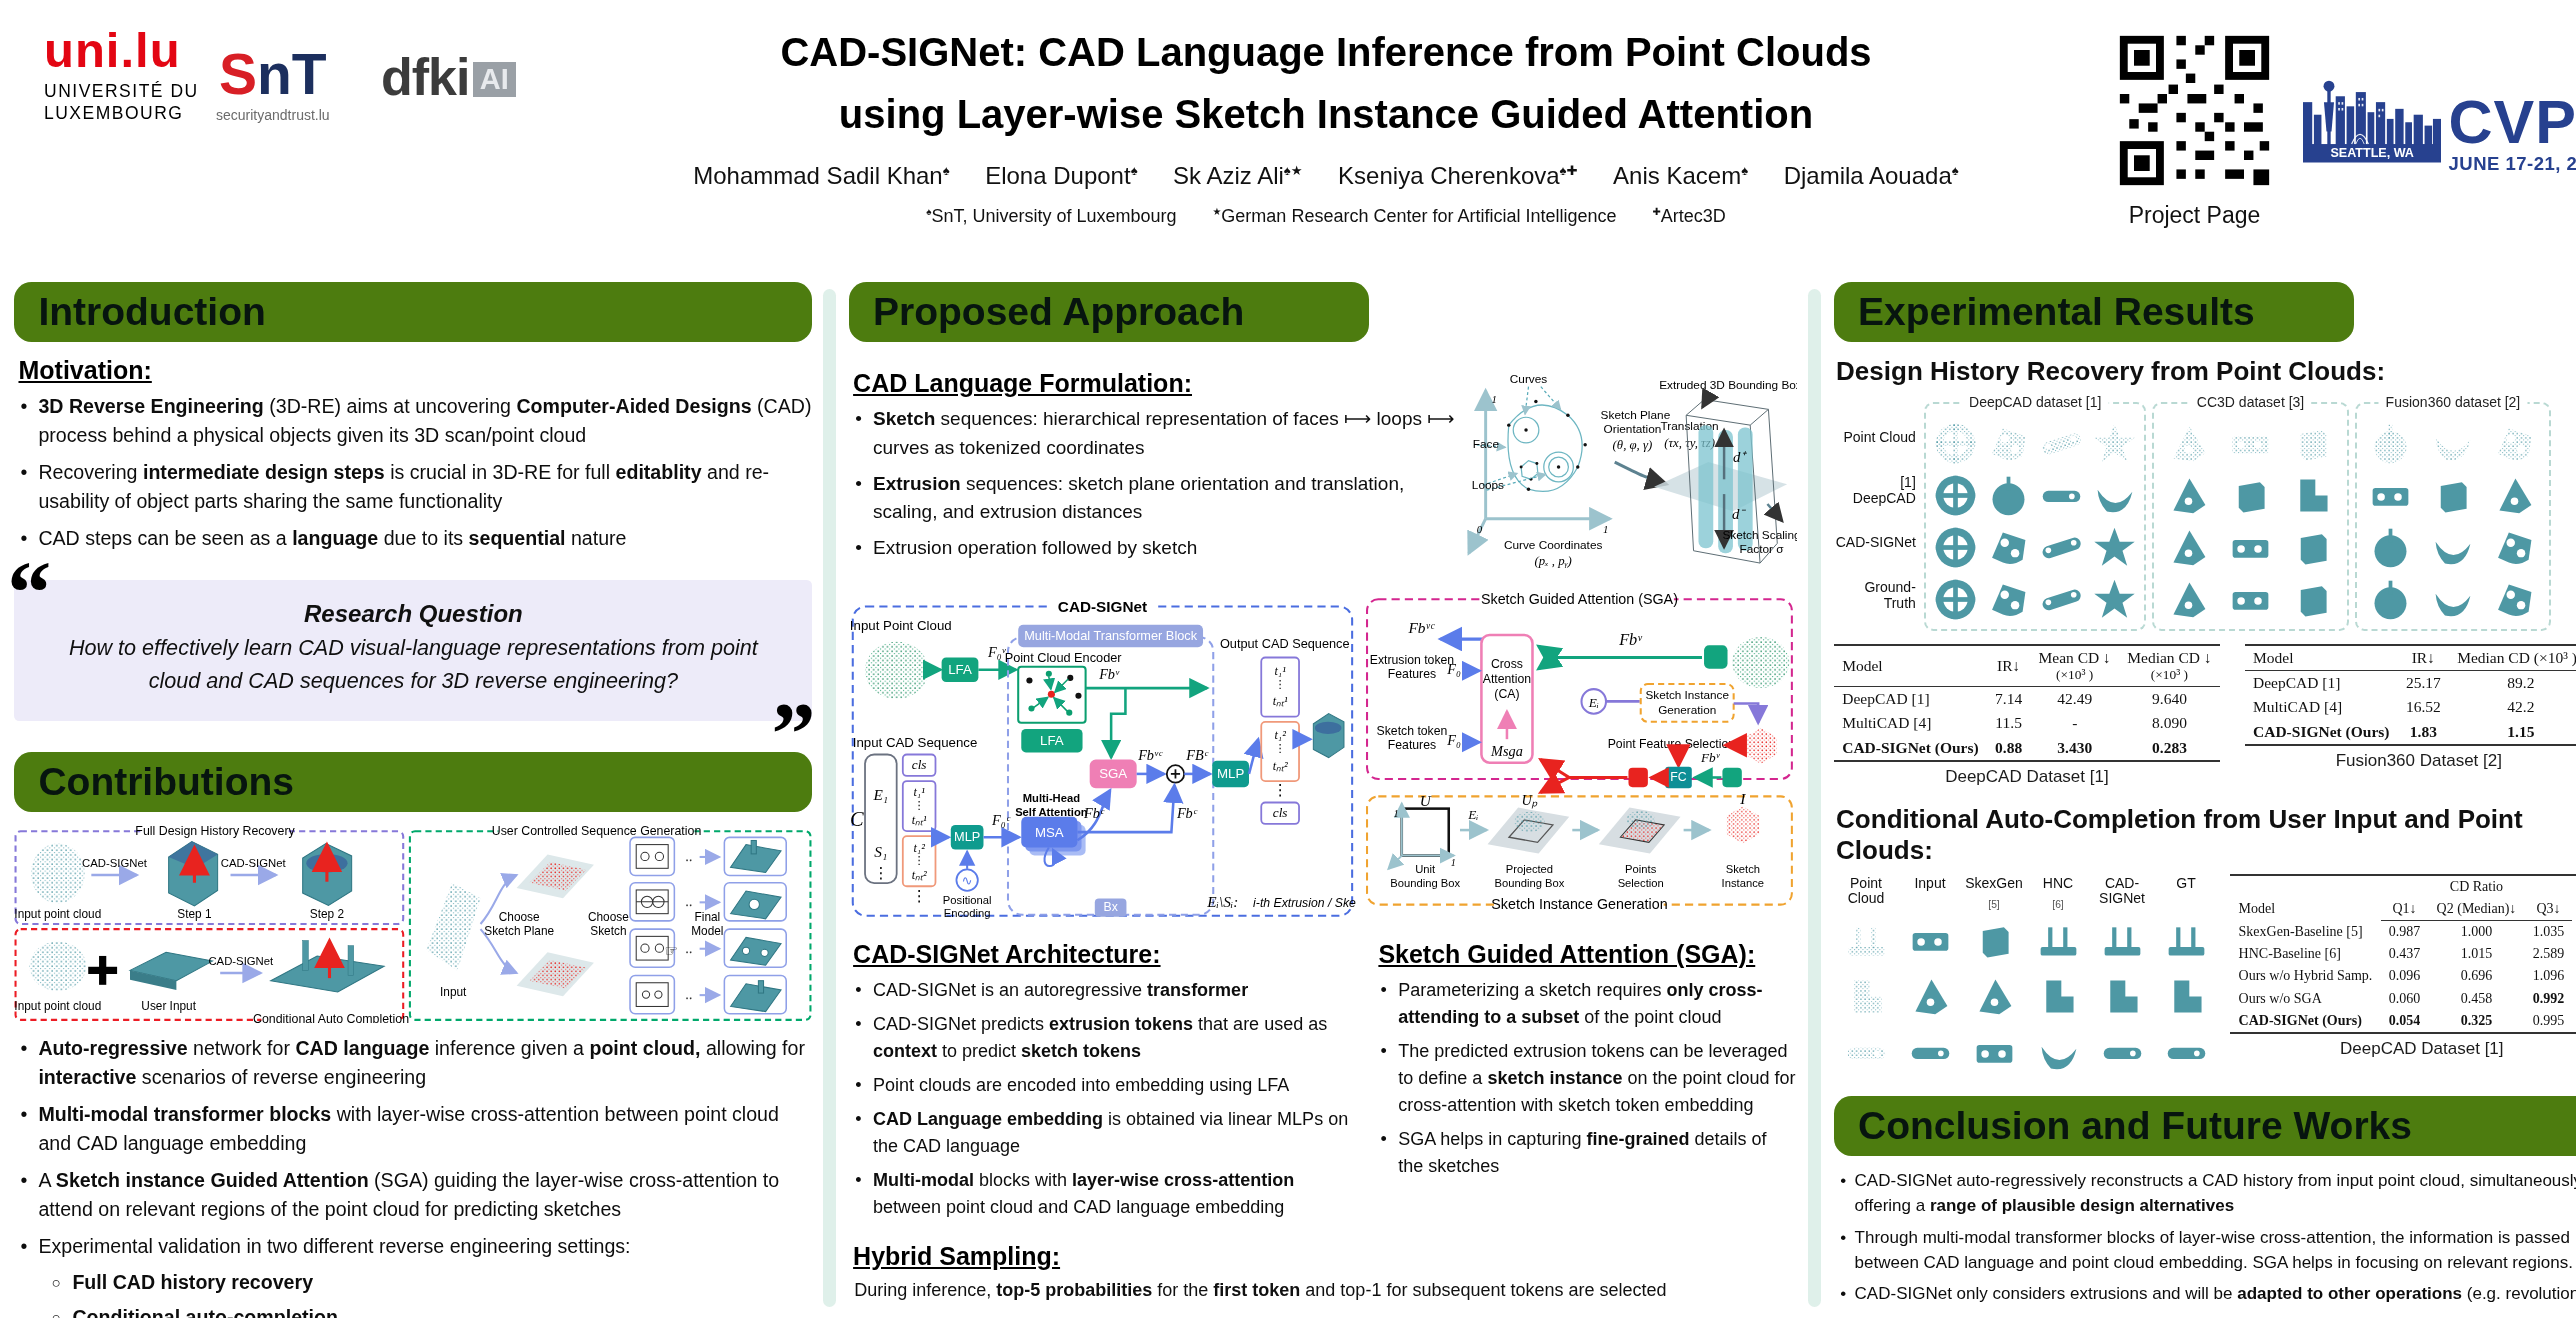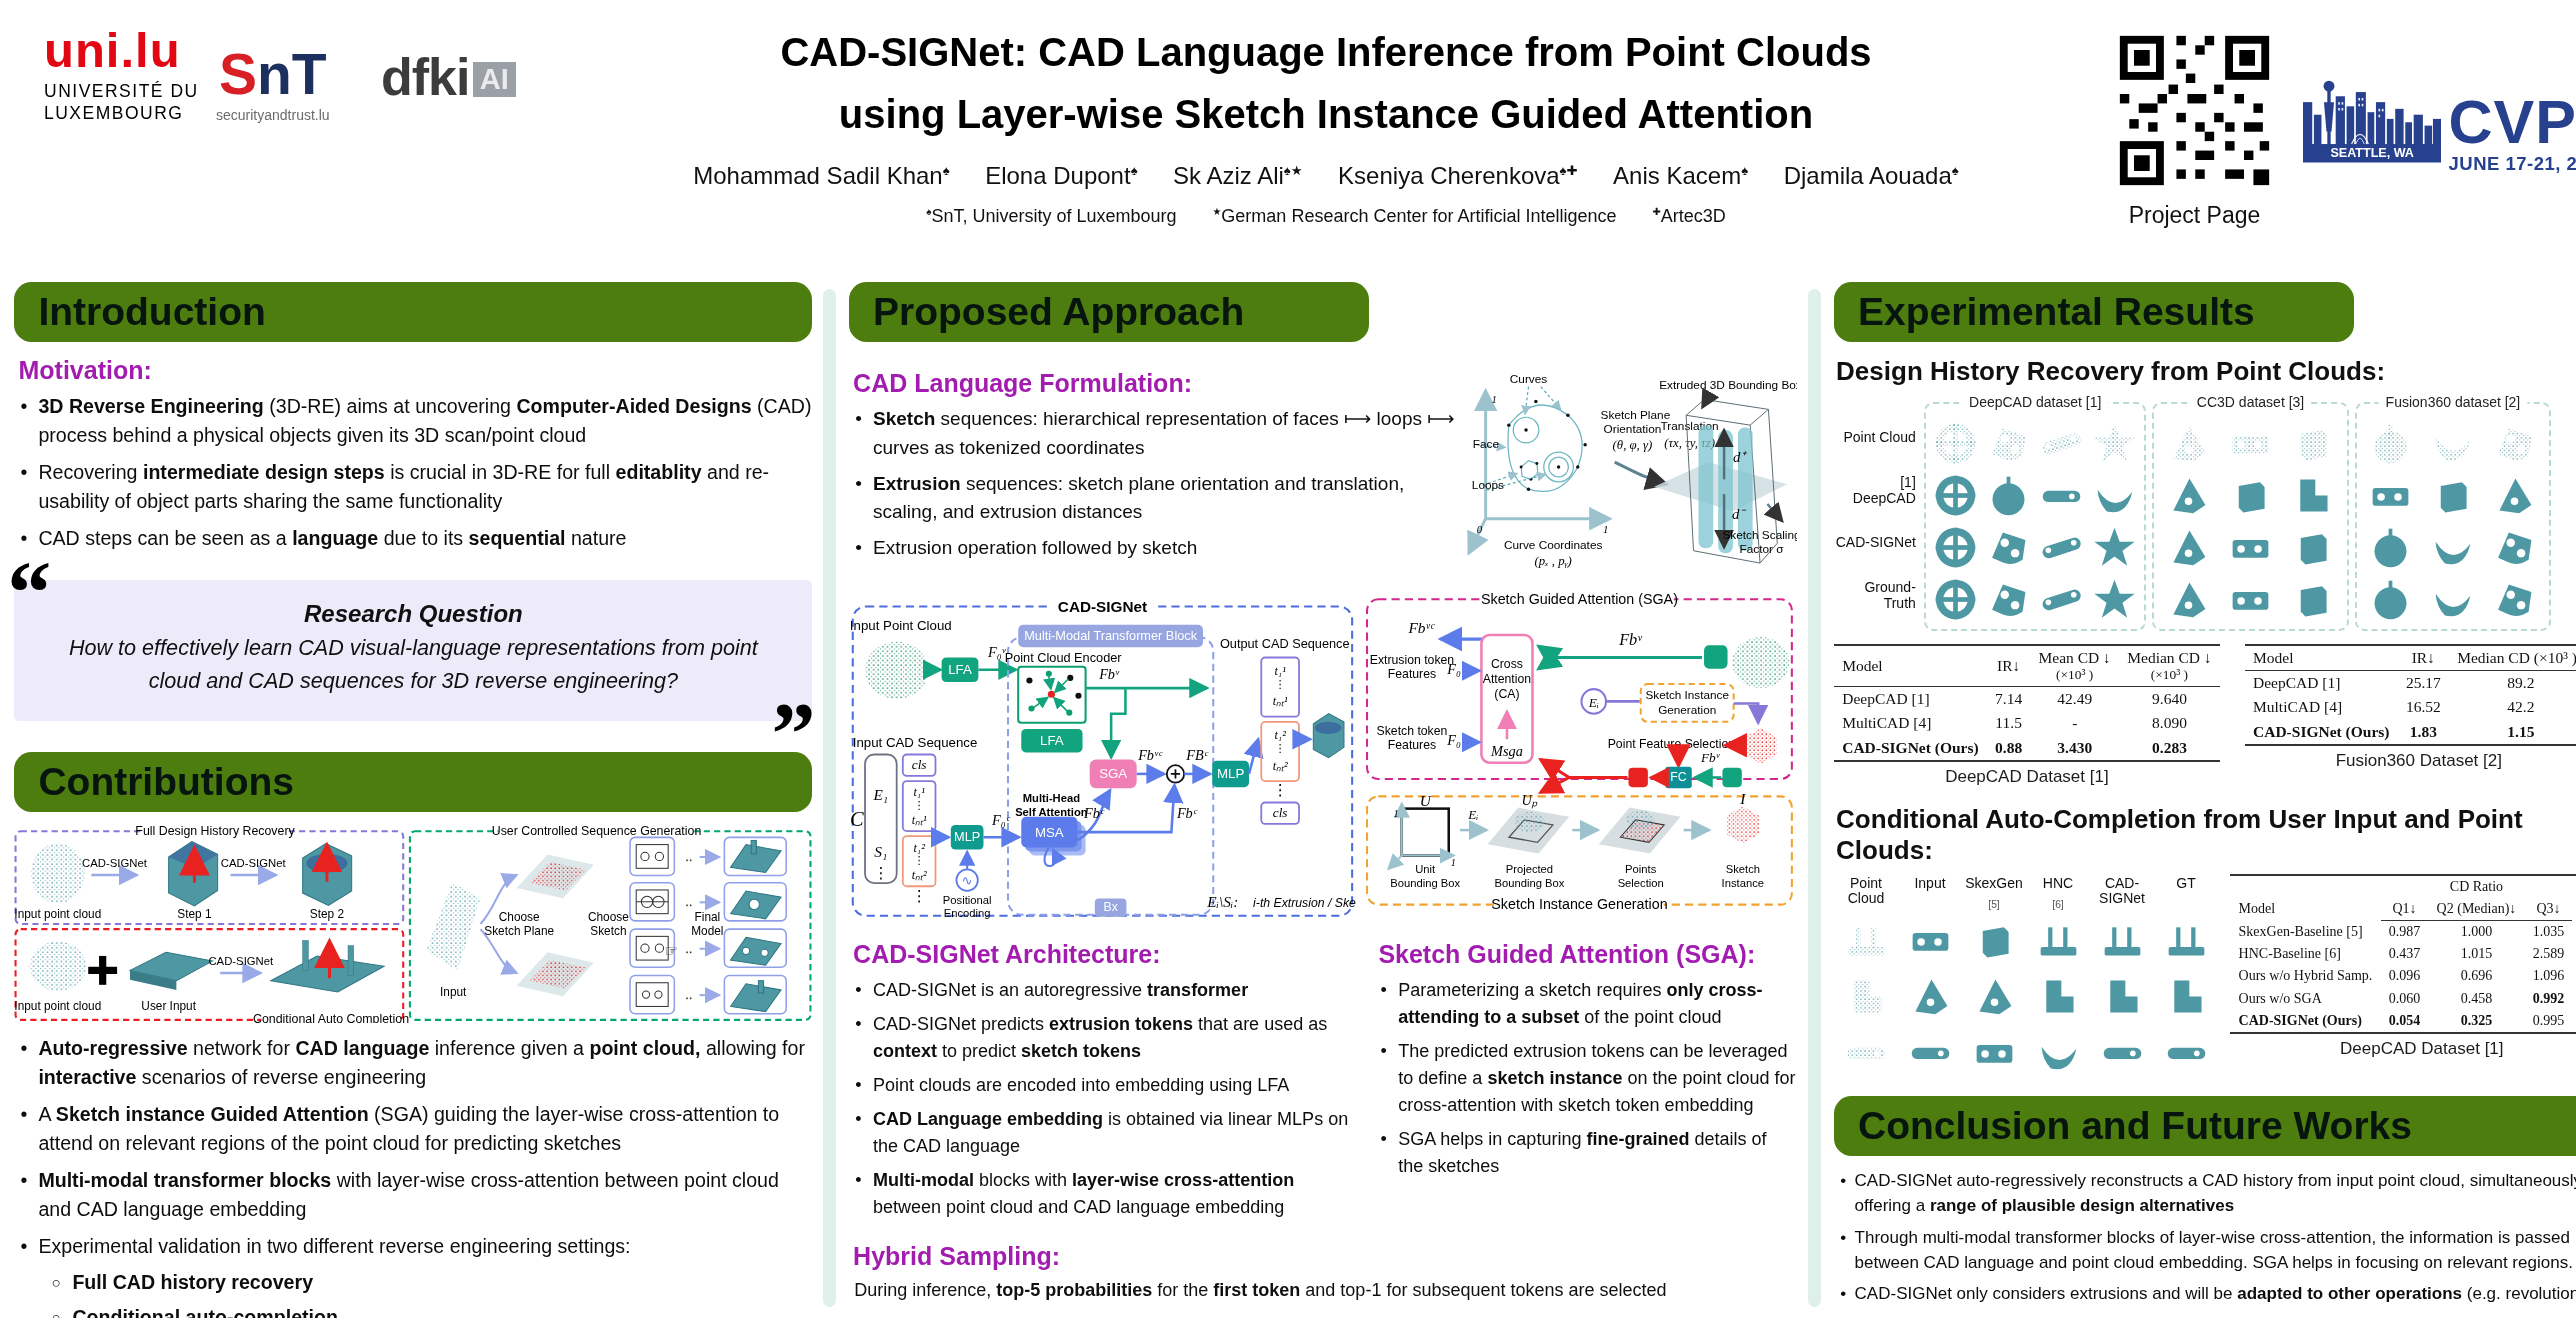--- a/index.html
+++ b/index.html
@@ -35,21 +35,21 @@
   .cvpr-dates{font-size:18.5px;font-weight:800;color:#27418f;margin-top:4.1px;letter-spacing:0.5px;}
   
   .vbar{position:absolute;top:289px;height:1018px;width:13.4px;border-radius:6.7px;background:#dff0ea;}
   .vbar1{left:823px;} .vbar2{left:1808px;}
   .col{position:absolute;top:282px;}
   .col1{left:14.4px;width:798px;}
   .col2{left:849px;width:948px;}
   .col3{left:1834px;width:790px;}
   .sec-head{background:#4d7c0f;border-radius:17.5px;padding:8.2px 24px;font-size:39px;font-weight:800;
             color:#07150f;margin:0 0 13.4px 0;}
-  h3.sub-head{font-size:25px;font-weight:800;color:#a21caf;margin:13.4px 0 4.1px 4.1px;}
+  h3.sub-head{font-size:25px;font-weight:800;color:#000000;margin:13.4px 0 4.1px 4.1px;text-decoration:underline;}
   ul.blt{list-style:none;margin:3.1px 0 0 0;padding:0;}
   ul.blt>li{position:relative;padding-left:24px;font-size:19.6px;line-height:1.5;margin:7.2px 0;color:#0d0d0d;}
   ul.blt>li::before{content:"•";position:absolute;left:6.2px;top:0;}
   ul.blt li.sub{padding-left:27px;font-weight:800;margin:5.2px 0 5.2px 31px;}
   ul.blt li.sub::before{content:"○";font-size:15.5px;top:3.1px;}
   
   .quote{position:relative;background:#edebf9;border-radius:5.2px;margin:27px 0 0 0;padding:19.6px 46px 23px 46px;text-align:center;}
   .quote .qt{font-size:24px;font-weight:800;font-style:italic;margin-bottom:3px;}
   .quote .qb{font-size:21.6px;font-style:italic;line-height:1.55;}
   .qmark{position:absolute;font-size:88px;font-weight:900;color:#000;font-family:"Liberation Serif",serif;line-height:1;}
@@ -446,22 +446,22 @@
         <polygon points="1390,260 1420,216 1488,228 1458,270"></polygon>
           <circle cx="1420" cy="242" r="7" fill="#fff"></circle>
           <circle cx="1456" cy="246" r="7" fill="#fff"></circle>
         <polygon points="1390,350 1420,306 1488,318 1458,360"></polygon>
           <rect x="1444" y="300" width="10" height="24"></rect>
       </g>
     </svg>
 
     <ul class="blt" style="margin-top:9.3px">
       <li><b>Auto-regressive</b> network for <b>CAD language</b> inference given a <b>point cloud,</b> allowing for <b>interactive</b> scenarios of reverse engineering</li>
+      <li><b>Multi-modal transformer blocks</b> with layer-wise cross-attention between point cloud and CAD language embedding</li>
       <li>A <b>Sketch instance Guided Attention</b> (SGA) guiding the layer-wise cross-attention to attend on relevant regions of the point cloud for predicting sketches</li>
-      <li><b>Multi-modal transformer blocks</b> with layer-wise cross-attention between point cloud and CAD language embedding</li>
       <li>Experimental validation in two different reverse engineering settings:</li>
       <li class="sub">Full CAD history recovery</li>
       <li class="sub">Conditional auto-completion</li>
     </ul>
 
     
   </section>
 
   <section class="col col2">
     <h2 class="sec-head" style="width:520px;box-sizing:border-box">Proposed Approach</h2>

